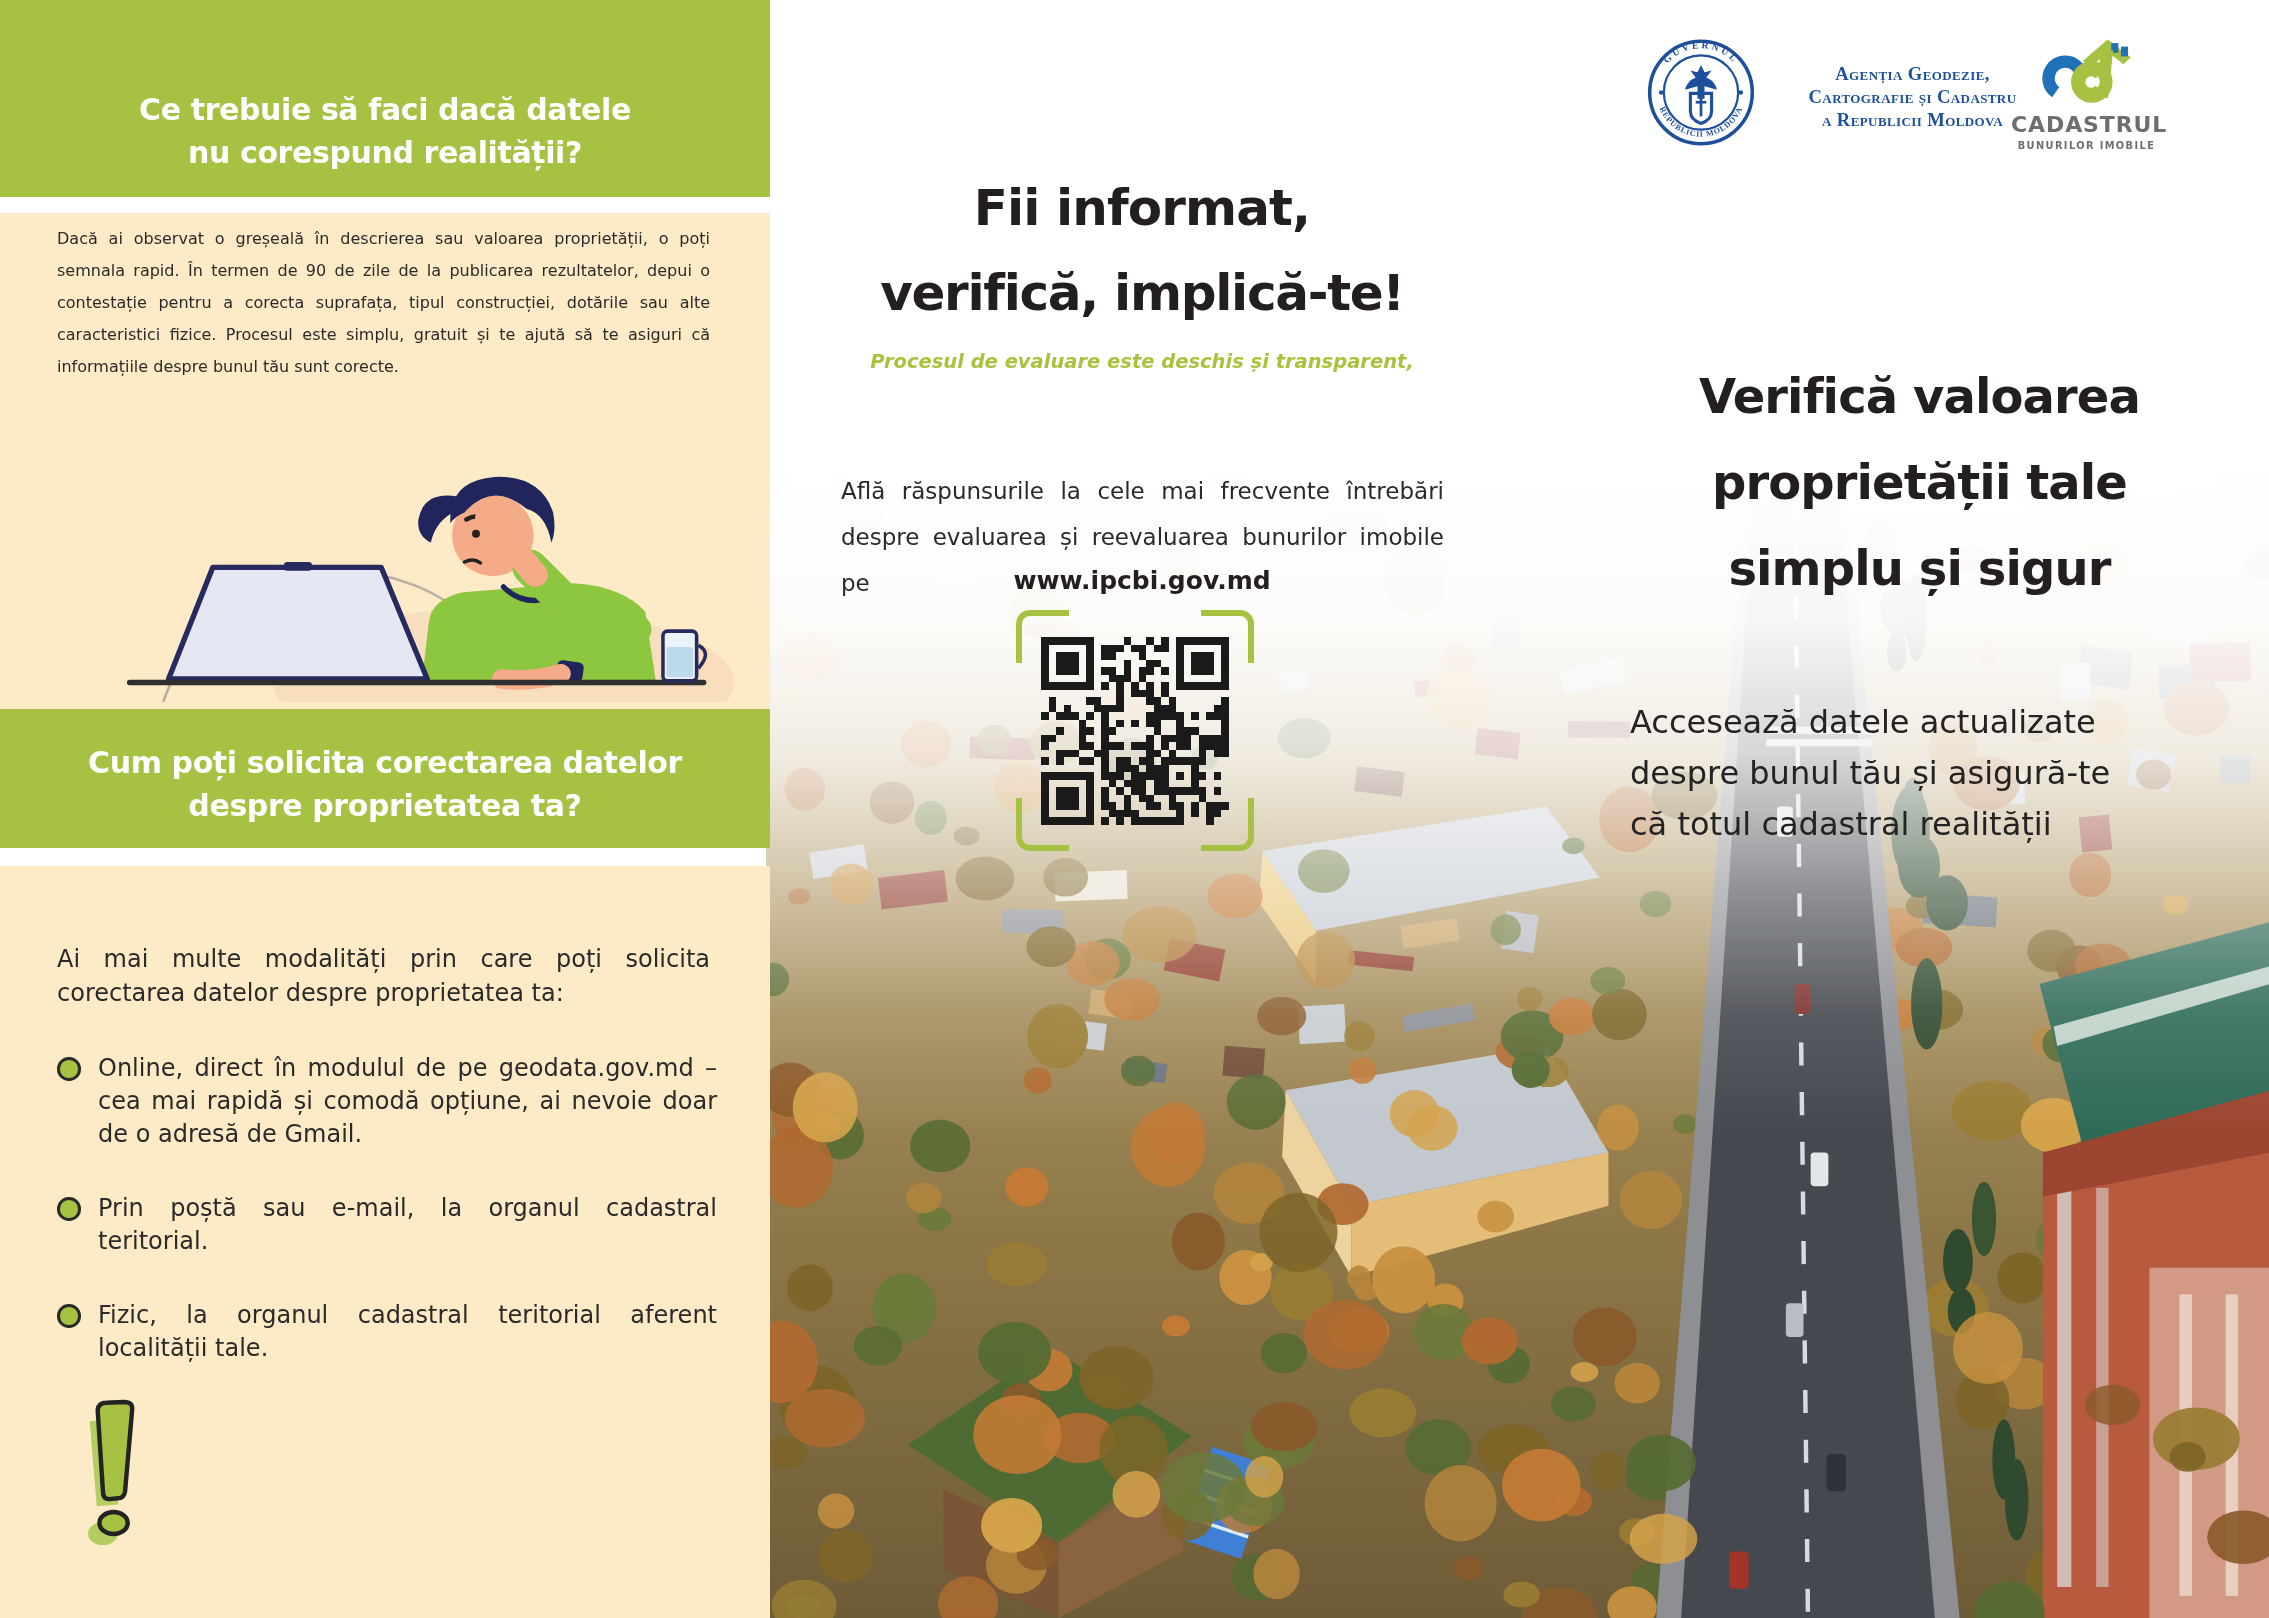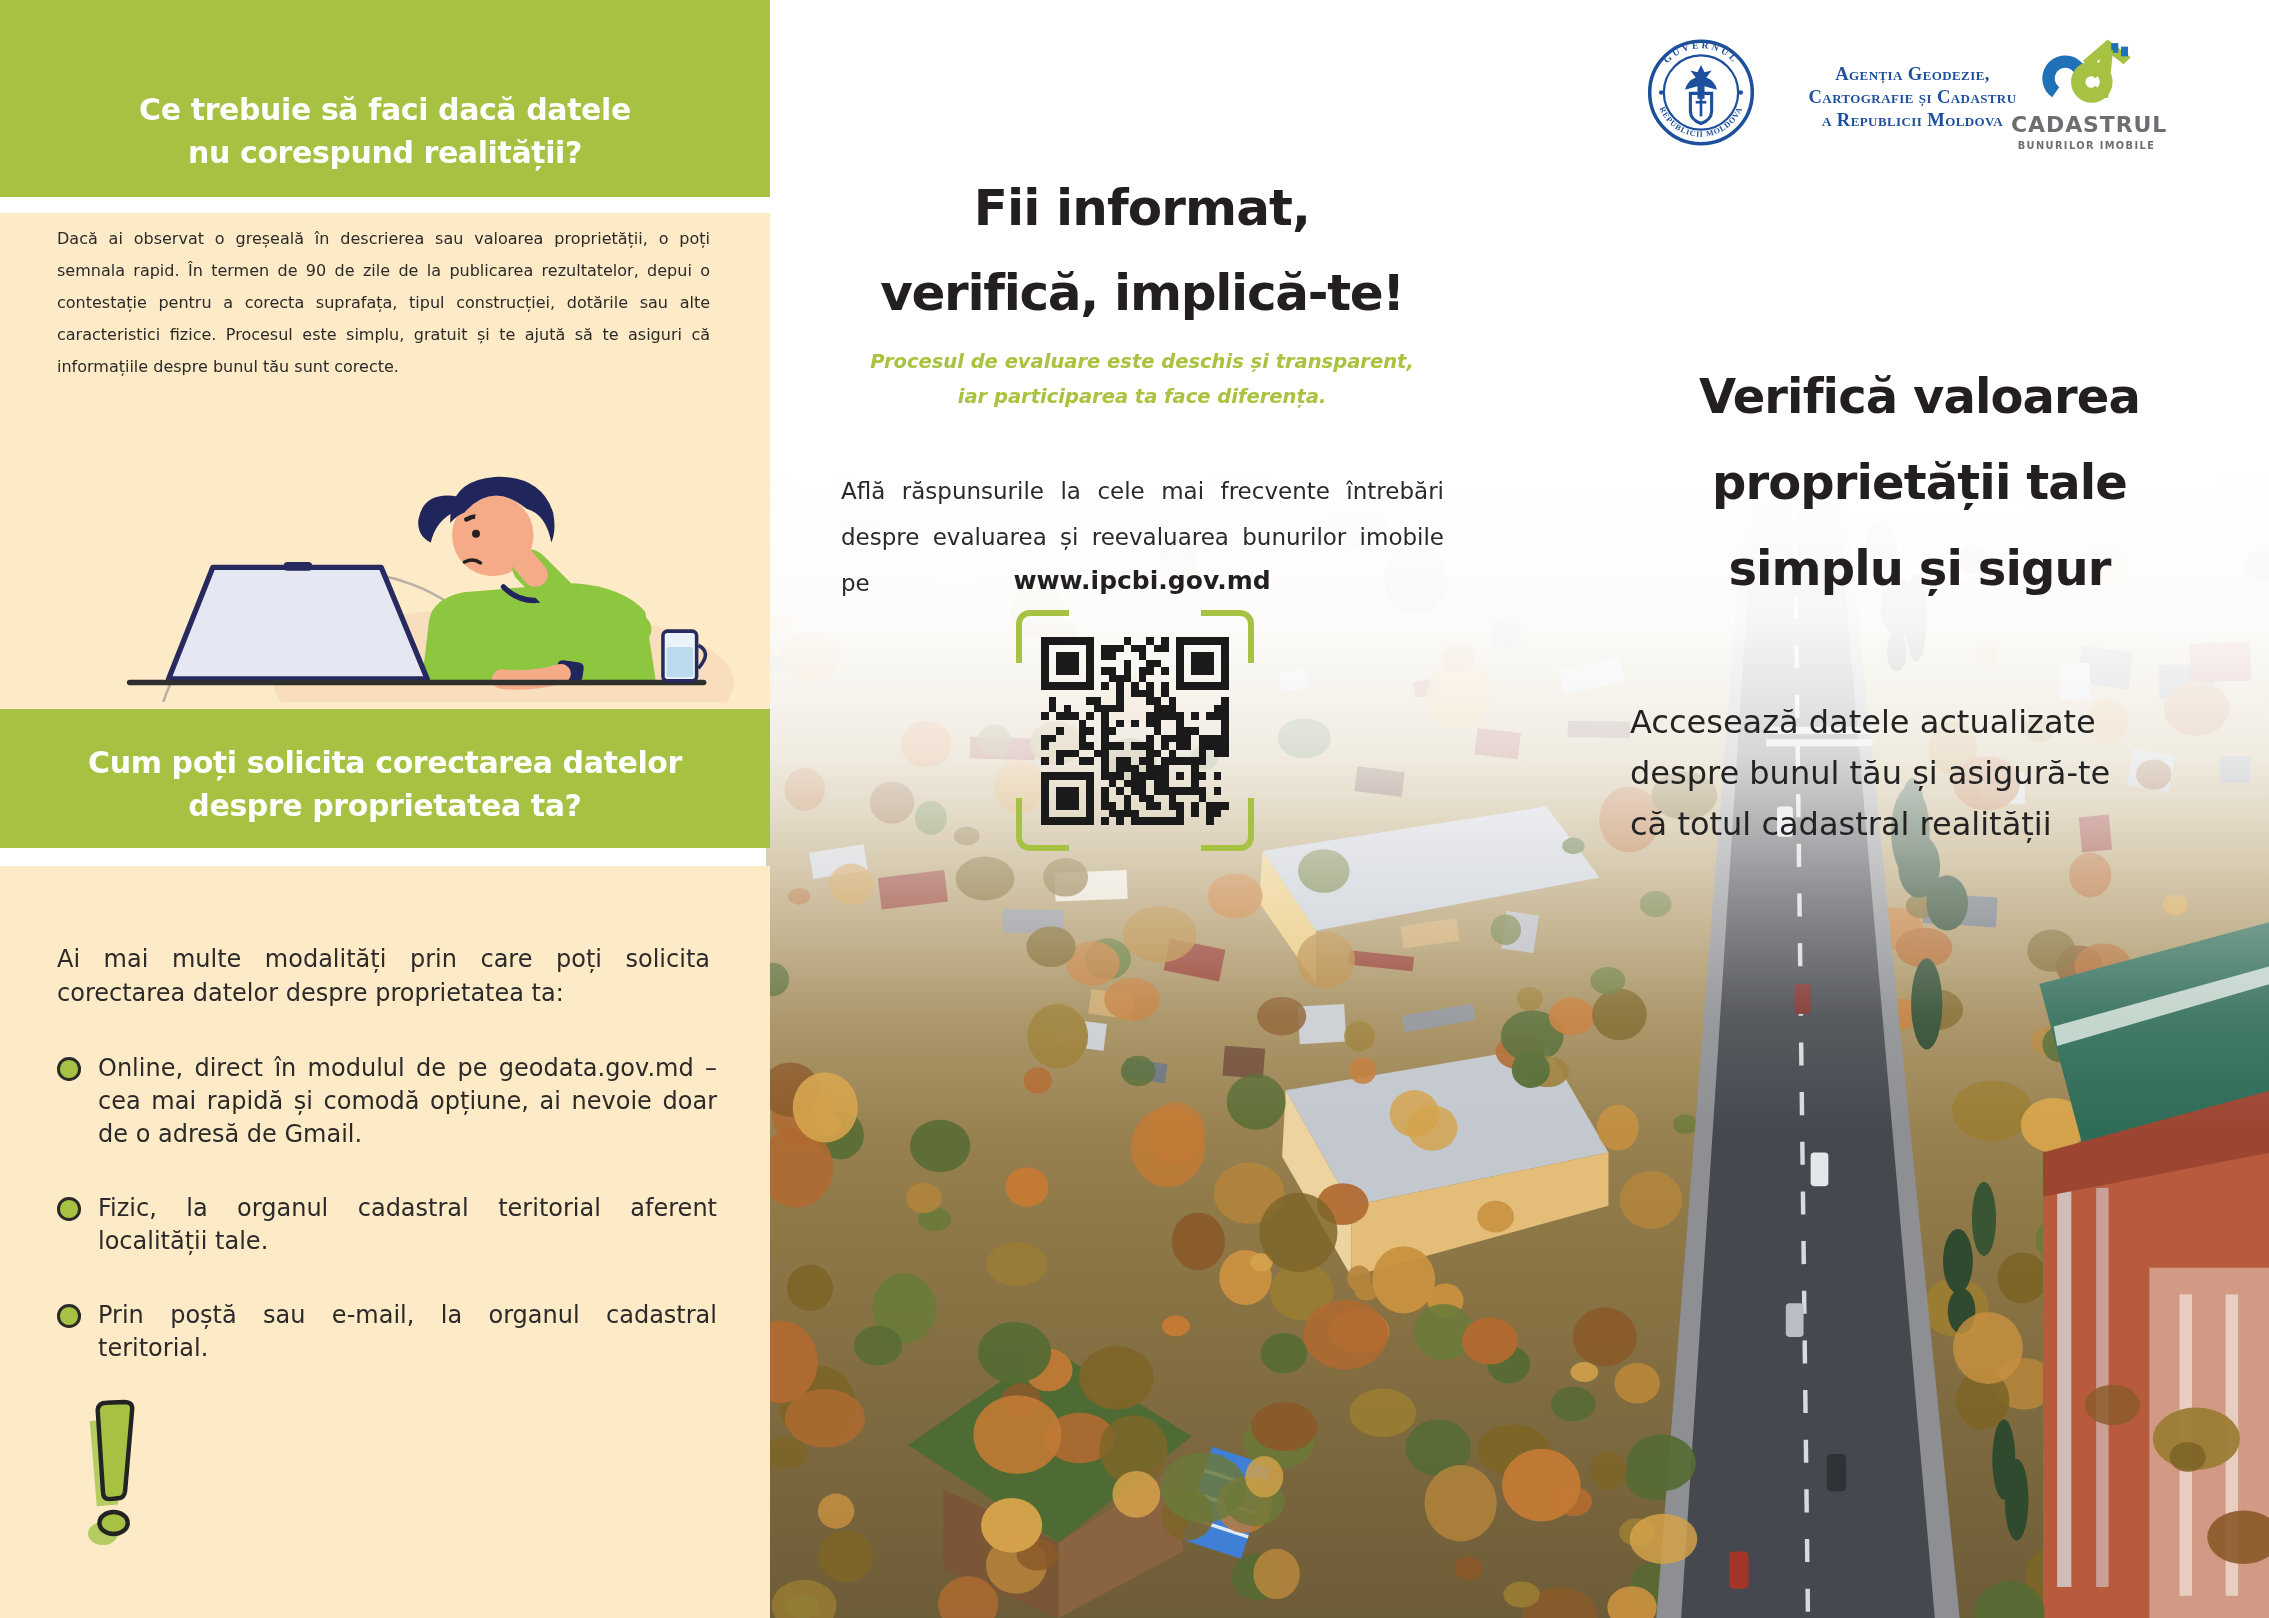--- a/index.html
+++ b/index.html
@@ -500,40 +500,39 @@
       </div>
     </div>
 
     <div class="l-intro">
       <div class="stretch">Ai mai multe modalități prin care poți solicita</div>
       <div>corectarea datelor despre proprietatea ta:</div>
     </div>
 
     <ul class="l-bullets">
       <li>Online, direct în modulul de pe geodata.gov.md – cea mai rapidă și comodă opțiune, ai nevoie doar de o adresă de Gmail.</li>
+      <li>Prin poștă sau e-mail, la organul cadastral teritorial.</li>
       <li>Fizic, la organul cadastral teritorial aferent localității tale.</li>
-      <li>Prin poștă sau e-mail, la organul cadastral teritorial.</li>
     </ul>
 
     <svg class="l-note-icon" width="76" height="153" viewBox="0 0 86 172">
       <path d="M18,18 L58,14 L50,112 L26,114 Z" fill="#b5cc62" transform="translate(-7,9)"></path>
       <ellipse cx="32" cy="146" rx="17" ry="13" fill="#b5cc62" transform="translate(-6,8)"></ellipse>
       <path d="M20,14 Q21,6 30,6 L50,5 Q60,5 59,14 L51,106 Q50,114 43,114 L33,115 Q26,115 26,107 Z" fill="#a7c143" stroke="#232323" stroke-width="5"></path>
       <ellipse cx="38" cy="142" rx="16" ry="12.5" fill="#a7c143" stroke="#232323" stroke-width="5"></ellipse>
     </svg>
   </div>
 
   <div class="m-title">
     <div class="t1">Fii informat,</div>
     <div class="t2">verifică, implică-te!</div>
   </div>
 
   <div class="m-green">
     <div>Procesul de evaluare este deschis și transparent,</div>
-    <div>iar participarea ta face diferența.</div>
   </div>
 
   <div class="m-body">
     <div class="stretch">Află răspunsurile la cele mai frecvente întrebări</div>
     <div class="stretch">despre evaluarea și reevaluarea bunurilor imobile pe</div>
   </div>
 
   <div class="m-www">www.ipcbi.gov.md</div>
 
   <div class="qr-frame">

